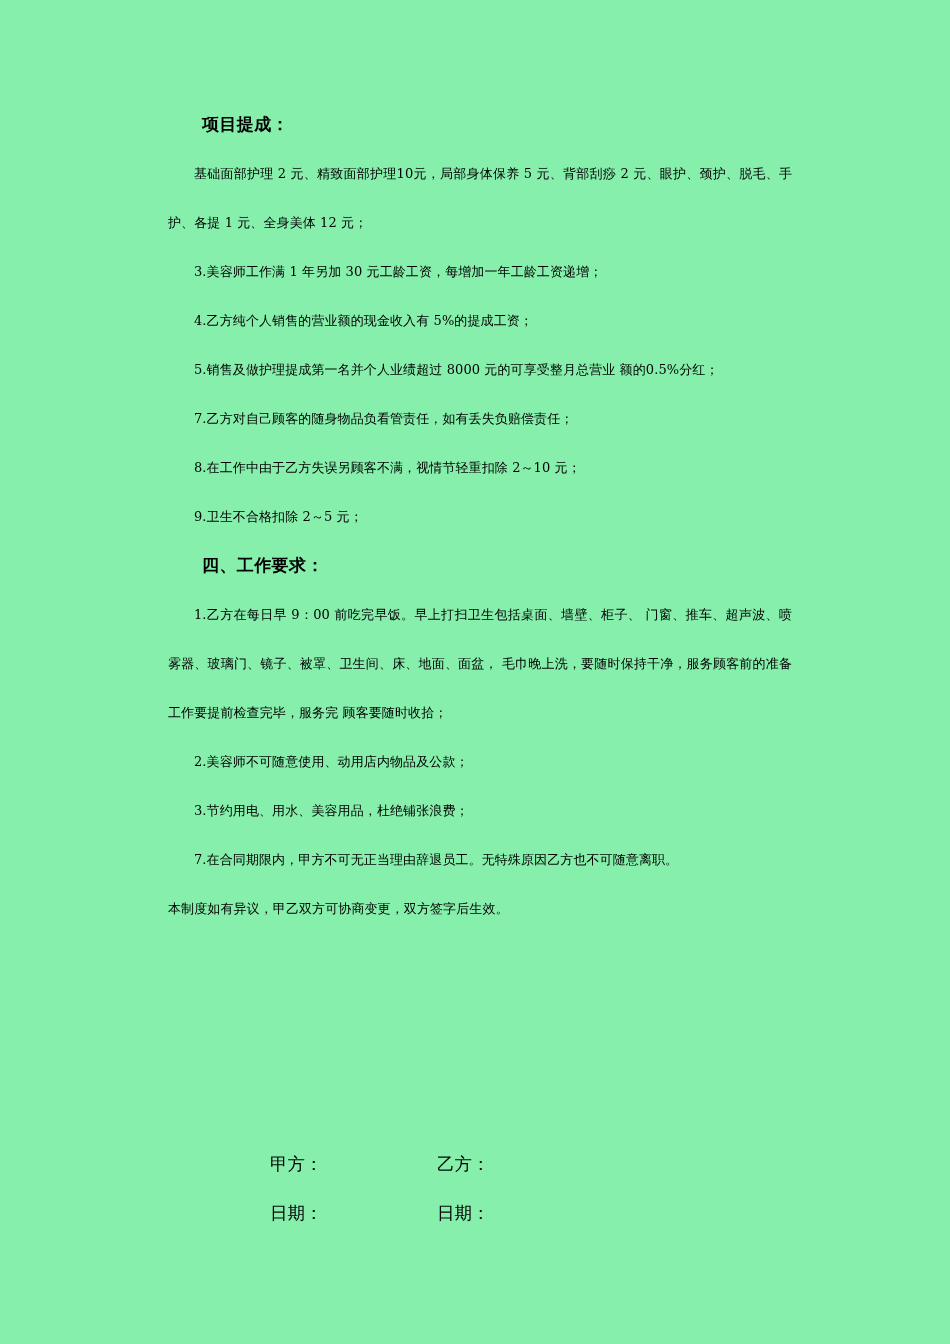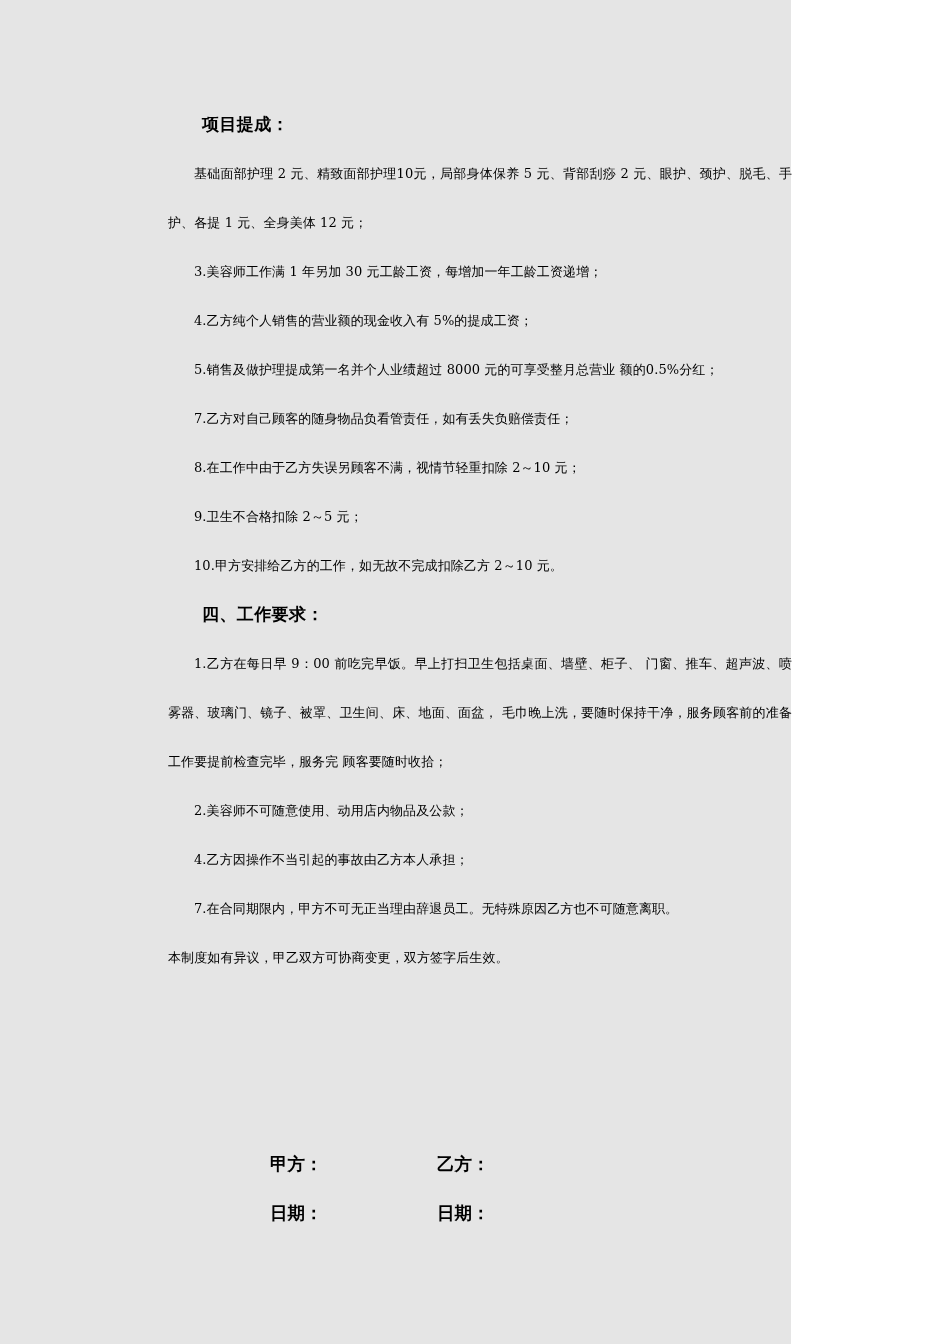--- a/index.html
+++ b/index.html
@@ -13,23 +13,23 @@
     height: 1344px;
     position: relative;
     font-family: "DejaVu Serif", "Liberation Serif", serif;
     color: #000000;
     overflow: hidden;
   }
   .page {
     position: absolute;
     left: 0;
     top: 0;
-    width: 791px;
+    width: 950px;
     height: 1344px;
-    background: #e5e5e5;
+    background: #86efac;
   }
   .doc-body {
     position: absolute;
     left: 168px;
     top: 100px;
     width: 624px;
   }
   
   .para {
     margin: 0;
@@ -53,21 +53,20 @@
     text-indent: 0;
   }
   
   .sign-block {
     position: absolute;
     left: 168px;
     top: 1140px;
     width: 624px;
     font-size: 17.5px;
     line-height: 49px;
-    font-weight: bold;
   }
   .sign-row {
     display: block;
     position: relative;
     height: 49px;
   }
   .sign-cell-a {
     position: absolute;
     left: 102px;
     top: 0;
@@ -97,30 +96,29 @@
 
     <p class="para">5.销售及做护理提成第一名并个人业绩超过 8000 元的可享受整月总营业 额的0.5%分红；</p>
 
 
     <p class="para">7.乙方对自己顾客的随身物品负看管责任，如有丢失负赔偿责任；</p>
 
     <p class="para">8.在工作中由于乙方失误另顾客不满，视情节轻重扣除 2～10 元；</p>
 
     <p class="para">9.卫生不合格扣除 2～5 元；</p>
 
-    <p class="para">10.甲方安排给乙方的工作，如无故不完成扣除乙方 2～10 元。</p>
 
     <p class="para heading">四、工作要求：</p>
 
     <p class="para">1.乙方在每日早 9：00 前吃完早饭。早上打扫卫生包括桌面、墙壁、柜子、 门窗、推车、超声波、喷雾器、玻璃门、镜子、被罩、卫生间、床、地面、面盆， 毛巾晚上洗，要随时保持干净，服务顾客前的准备工作要提前检查完毕，服务完 顾客要随时收拾；</p>
 
     <p class="para">2.美容师不可随意使用、动用店内物品及公款；</p>
 
+    <p class="para">3.节约用电、用水、美容用品，杜绝铺张浪费；</p>
 
-    <p class="para">4.乙方因操作不当引起的事故由乙方本人承担；</p>
 
 
     <p class="para">7.在合同期限内，甲方不可无正当理由辞退员工。无特殊原因乙方也不可随意离职。</p>
 
     <p class="para noindent">本制度如有异议，甲乙双方可协商变更，双方签字后生效。</p>
 
   </div>
 
   <div class="sign-block">
     <div class="sign-row">

